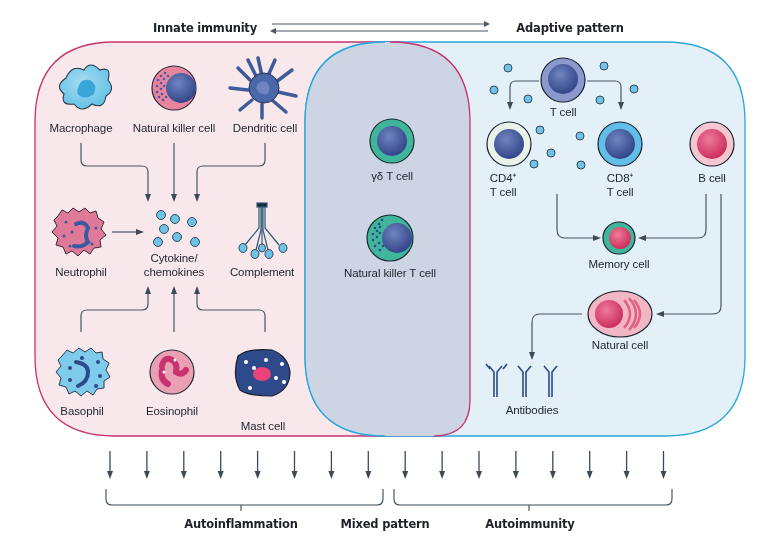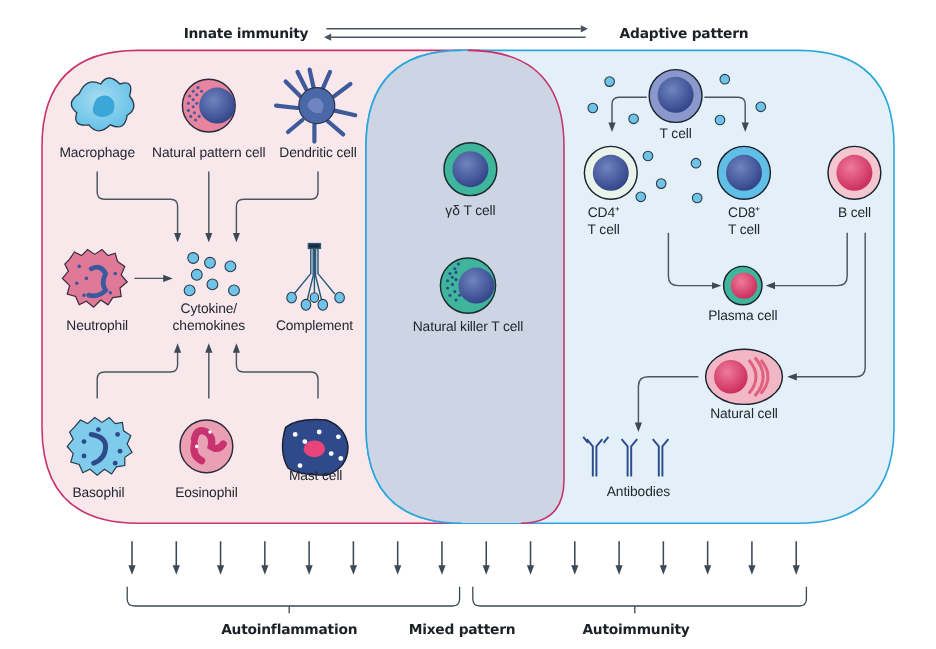--- a/index.html
+++ b/index.html
@@ -308,39 +308,39 @@
     <line x1="241" y1="505" x2="241" y2="511"></line>
     <path d="M394,489 V499 Q394,505 400,505 H666 Q672,505 672,499 V489"></path>
     <line x1="529" y1="505" x2="529" y2="511"></line>
   </g>
 </svg>
 
 <div class="hdr" style="left:205px;top:21px">Innate immunity</div>
 <div class="hdr" style="left:570px;top:21px">Adaptive pattern</div>
 
 <div class="lbl" style="left:81px;top:122px">Macrophage</div>
-<div class="lbl" style="left:174px;top:122px">Natural pattern cell</div>
+<div class="lbl" style="left:174px;top:122px">Natural killer cell</div>
 <div class="lbl" style="left:265px;top:122px">Dendritic cell</div>
 <div class="lbl" style="left:81px;top:266px">Neutrophil</div>
 <div class="lbl" style="left:174px;top:252px">Cytokine/</div>
 <div class="lbl" style="left:174px;top:266px">chemokines</div>
 <div class="lbl" style="left:262px;top:266px">Complement</div>
 <div class="lbl" style="left:82px;top:405px">Basophil</div>
 <div class="lbl" style="left:172px;top:405px">Eosinophil</div>
-<div class="lbl" style="left:263px;top:391px">Mast cell</div>
+<div class="lbl" style="left:263px;top:420px">Mast cell</div>
 
 <div class="lbl" style="left:392px;top:170px">γδ T cell</div>
 <div class="lbl" style="left:390px;top:267px">Natural killer T cell</div>
 
 <div class="lbl" style="left:563px;top:106px">T cell</div>
 <div class="lbl" style="left:503px;top:172px">CD4⁺</div>
 <div class="lbl" style="left:503px;top:186px">T cell</div>
 <div class="lbl" style="left:620px;top:172px">CD8⁺</div>
 <div class="lbl" style="left:620px;top:186px">T cell</div>
 <div class="lbl" style="left:712px;top:172px">B cell</div>
-<div class="lbl" style="left:619px;top:258px">Plasma cell</div>
+<div class="lbl" style="left:619px;top:258px">Memory cell</div>
 <div class="lbl" style="left:620px;top:339px">Natural cell</div>
 <div class="lbl" style="left:532px;top:404px">Antibodies</div>
 
 <div class="hdr" style="left:241px;top:517px">Autoinflammation</div>
 <div class="hdr" style="left:385px;top:517px">Mixed pattern</div>
 <div class="hdr" style="left:530px;top:517px">Autoimmunity</div>
 </div>
 
 </body></html>

